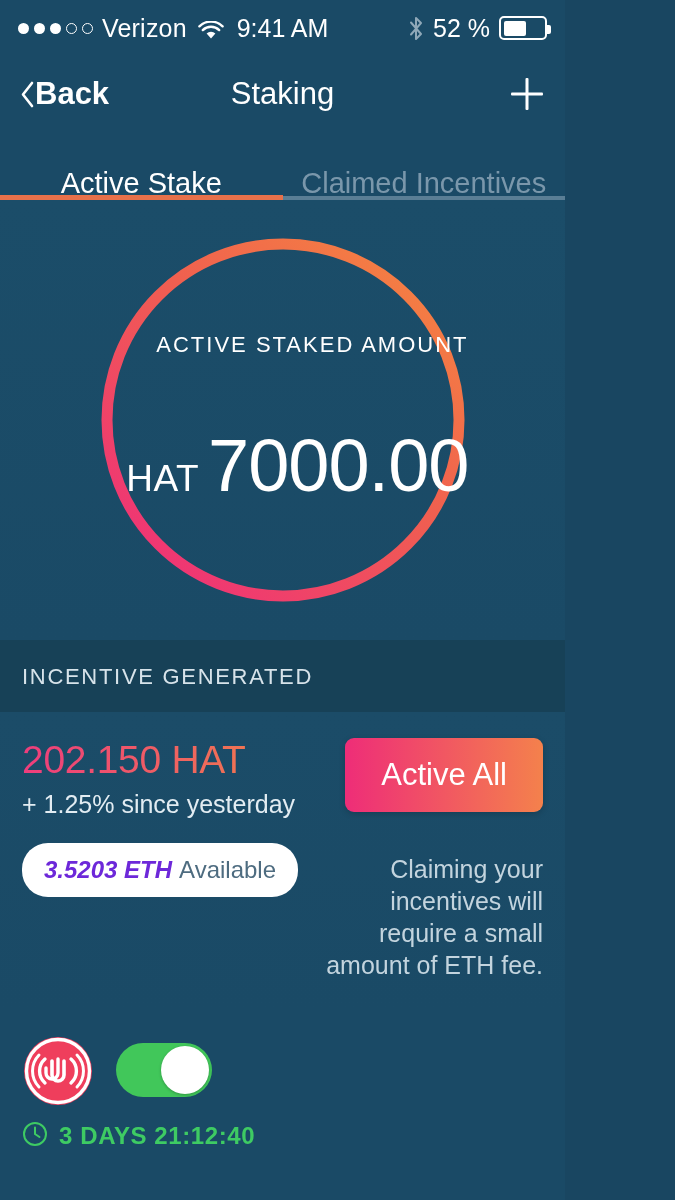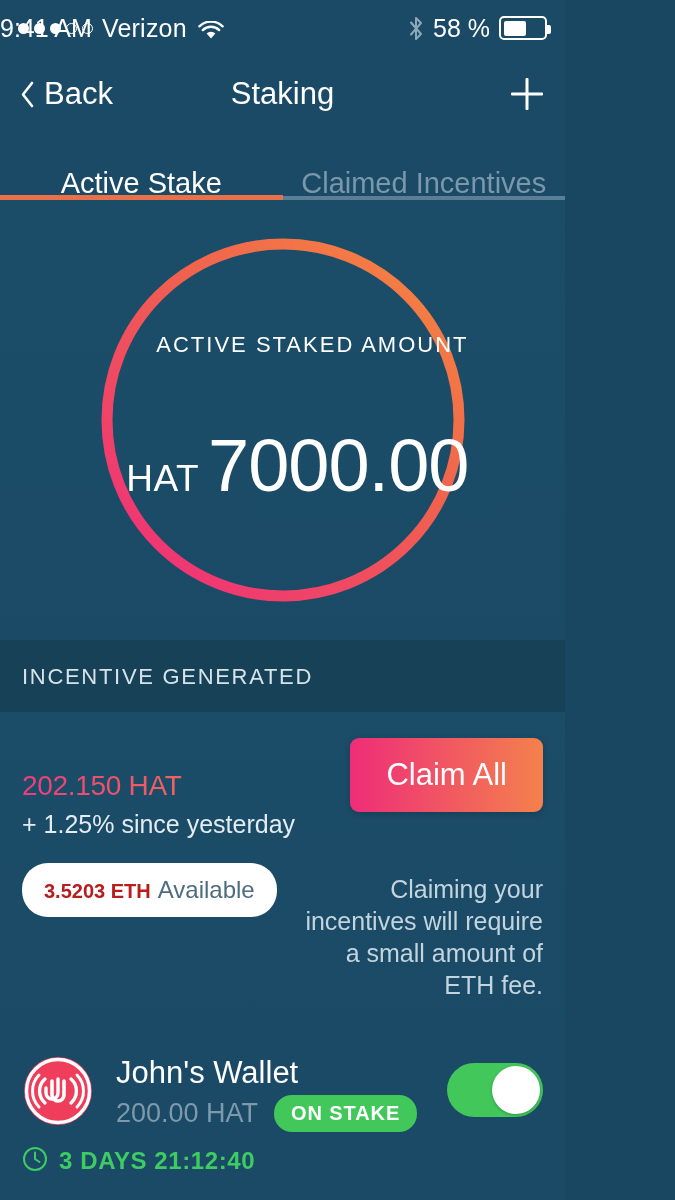--- a/index.html
+++ b/index.html
@@ -15,34 +15,34 @@
 
   
   .statusbar { height:56px; display:flex; align-items:center; padding:0 18px;
                color:#ffffff; font-size:25px; position:relative; background:#1a4a66; }
   .sb-left { display:flex; align-items:center; gap:9px; }
   .dots { display:flex; align-items:center; gap:5px; }
   .dot { width:11px; height:11px; border-radius:50%; background:#ffffff; }
   .dot.hollow { background:transparent; border:1.6px solid #ffffff; }
   .carrier { font-size:25px; letter-spacing:.2px; }
   .wifi { width:26px; height:20px; position:relative; margin-left:2px; }
-  .sb-center { position:absolute; left:0; right:0; font-size:25px; }
+  .sb-center { position:absolute; left:0; right:0; text-align:center; font-size:25px; }
   .sb-right { margin-left:auto; display:flex; align-items:center; gap:9px; }
   .bt { width:16px; height:24px; }
   .batt-pct { font-size:25px; }
   .battery { width:48px; height:24px; border:2.2px solid #ffffff; border-radius:5px;
              position:relative; display:flex; align-items:center; padding:2.5px; }
   .battery:after { content:""; position:absolute; right:-6px; top:7px; width:4px; height:9px;
                    background:#ffffff; border-radius:0 2px 2px 0; }
   .batt-fill { height:100%; width:58%; background:#ffffff; border-radius:2px; }
 
   
   .navbar { height:76px; display:flex; align-items:center; padding:0 20px; position:relative;
             background:#1a4a66; }
-  .back { display:flex; align-items:center; gap:9px; color:#ffffff; cursor:pointer; }
+  .back { display:flex; align-items:center; color:#ffffff; cursor:pointer;font-weight:bold; }
   .chev { width:15px; height:26px; }
   .back-label { font-size:31px; }
   .nav-title { position:absolute; left:0; right:0; text-align:center; color:#ffffff;
                font-size:31px; font-weight:400; pointer-events:none; }
   .plus { margin-left:auto; width:36px; height:36px; position:relative; cursor:pointer; z-index:2; }
   .plus:before, .plus:after { content:""; position:absolute; background:#ffffff; border-radius:1px; }
   .plus:before { left:50%; top:2px; width:3px; height:32px; transform:translateX(-50%); }
   .plus:after  { top:50%; left:2px; height:3px; width:32px; transform:translateY(-50%); }
 
   
@@ -71,34 +71,34 @@
   .hero-value { font-size:74px; font-weight:300; letter-spacing:-1px; }
 
   
   .sec-head { background:#174157; padding:24px 22px 22px;
               color:#d7e3ea; font-size:22px; letter-spacing:1.7px; }
 
   
   .incentive { background:#1a4a66; padding:26px 22px 30px;
                background:linear-gradient(180deg,#1b4c68 0%, #1a4a66 100%); }
   .inc-row { display:flex; align-items:flex-start; justify-content:space-between; }
-  .inc-amount { font-size:28px; font-weight:400; letter-spacing:-.3px;
+  .inc-amount { font-size:39px; font-weight:400; letter-spacing:-.3px;
                 background:linear-gradient(90deg,#ee3d7d 0%, #f0804a 100%);
                 -webkit-background-clip:text; background-clip:text;
-                -webkit-text-fill-color:transparent; color:transparent;margin-top:32px; }
+                -webkit-text-fill-color:transparent; color:transparent; }
   .inc-sub { color:#e2ecf2; font-size:25px; margin-top:8px; font-weight:400; }
   .claim-btn { background:linear-gradient(90deg,#ee2d78 0%, #f4814c 100%);
                color:#ffffff; font-size:31px; border:none; border-radius:9px;
                padding:19px 36px; cursor:pointer; font-family:inherit;
                box-shadow:0 2px 6px rgba(0,0,0,.18); }
   .inc-row2 { display:flex; align-items:flex-start; justify-content:space-between;
               margin-top:24px; gap:18px; }
   .eth-pill { background:#ffffff; border-radius:26px; padding:13px 22px; white-space:nowrap;
               display:flex; align-items:baseline; gap:7px; cursor:pointer; }
-  .eth-amt { color:#b91c1c; font-size:20px; font-weight:700; }
+  .eth-amt { color:#6d28d9; font-size:24px; font-weight:700;font-style:italic; }
   .eth-av { color:#4e6c80; font-size:24px; font-weight:400; }
   .fee-note { color:#c3d4de; font-size:25px; text-align:right; line-height:1.28;
               max-width:360px; margin-top:10px; }
 
   
   .wallets { background:#1a4a66; }
   .wallet-row { display:flex; align-items:flex-start; padding:24px 22px 0;
                 position:relative; }
   .avatar { width:72px; height:72px; border-radius:50%; flex:none; margin-right:22px;
             position:relative; }
@@ -141,21 +141,21 @@
         </svg>
       </span>
     </div>
     <div class="sb-center">9:41 AM</div>
     <div class="sb-right">
       <span class="bt">
         <svg width="16" height="25" viewBox="0 0 16 25">
           <path d="M3 6.5 L13 18 L8 23 V2 L13 7 L3 18.5" stroke="#8fa8b8" stroke-width="2" fill="none" stroke-linejoin="round" stroke-linecap="round"></path>
         </svg>
       </span>
-      <span class="batt-pct">58 %</span>
+      <span class="batt-pct">52 %</span>
       <span class="battery">
         <span class="batt-fill"></span>
       </span>
     </div>
   </div>
 
   <div class="navbar">
     <div class="back">
       <span class="chev">
         <svg width="15" height="27" viewBox="0 0 15 27">
@@ -202,21 +202,21 @@
   </div>
 
   <div class="sec-head">INCENTIVE GENERATED</div>
 
   <div class="incentive">
     <div class="inc-row">
       <div>
         <div class="inc-amount">202.150 HAT</div>
         <div class="inc-sub">+ 1.25% since yesterday</div>
       </div>
-      <button class="claim-btn">Claim All</button>
+      <button class="claim-btn">Active All</button>
     </div>
     <div class="inc-row2">
       <div class="eth-pill">
         <span class="eth-amt">3.5203 ETH</span>
         <span class="eth-av">Available</span>
       </div>
       <div class="fee-note">Claiming your incentives will require a small amount of ETH fee.</div>
     </div>
   </div>
 
@@ -229,27 +229,20 @@
           <circle cx="36" cy="36" r="34" fill="#ef3e5c"></circle>
           <circle cx="36" cy="36" r="31.5" fill="none" stroke="#fff" stroke-width="3.4"></circle>
           <path d="M36 24 v14 a6 6 0 0 0 12 0 v-5" fill="none" stroke="#fff" stroke-width="3.4" stroke-linecap="round" transform="scale(-1,1) translate(-72,0)"></path>
           <path d="M30 26 v14 a6 6 0 0 0 12 0 V26" fill="none" stroke="#fff" stroke-width="3.6" stroke-linecap="round"></path>
           <path d="M23 24 a16 16 0 0 0 0 24" fill="none" stroke="#fff" stroke-width="3.4" stroke-linecap="round"></path>
           <path d="M49 24 a16 16 0 0 1 0 24" fill="none" stroke="#fff" stroke-width="3.4" stroke-linecap="round"></path>
           <path d="M17 20 a23 23 0 0 0 0 32" fill="none" stroke="#fff" stroke-width="3" stroke-linecap="round"></path>
           <path d="M55 20 a23 23 0 0 1 0 32" fill="none" stroke="#fff" stroke-width="3" stroke-linecap="round"></path>
         </svg>
       </span>
-      <div class="w-info">
-        <div class="w-name">John's Wallet</div>
-        <div class="w-meta">
-          <span class="w-amt">200.00 HAT</span>
-          <span class="badge">ON STAKE</span>
-        </div>
-      </div>
       <div class="toggle on">
         <span class="knob"></span>
       </div>
     </div>
     <div class="countdown">
       <span>
         <svg width="26" height="26" viewBox="0 0 26 26">
           <circle cx="13" cy="13" r="11" fill="none" stroke="#3ecb63" stroke-width="2"></circle>
           <path d="M13 6.5 V13 L17.5 16" stroke="#3ecb63" stroke-width="2" fill="none" stroke-linecap="round"></path>
         </svg>

